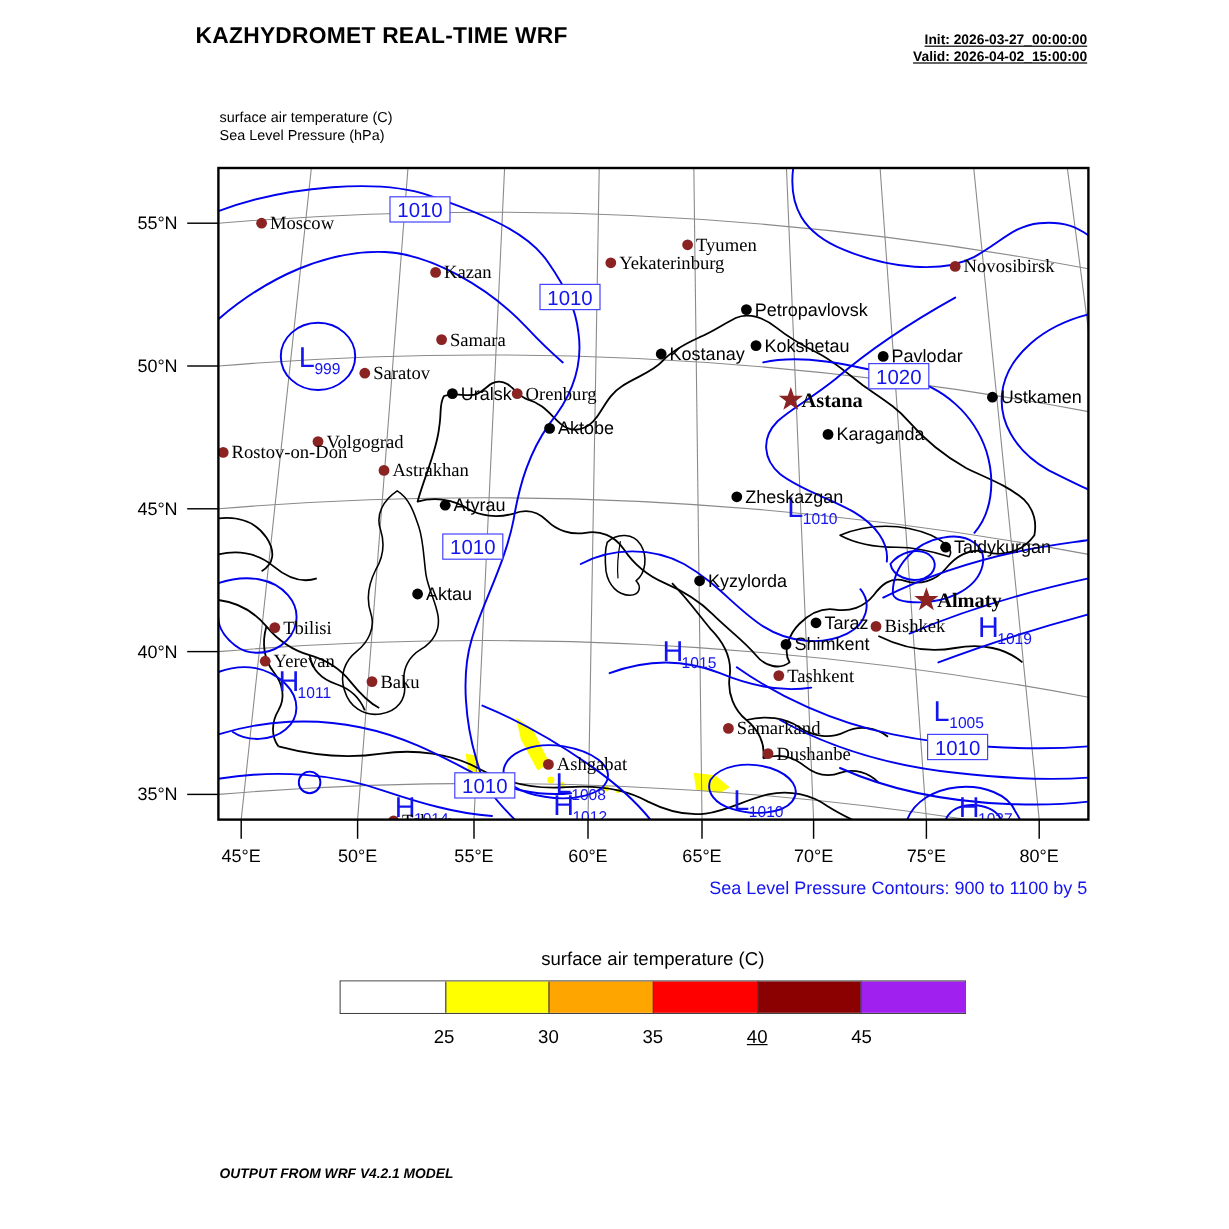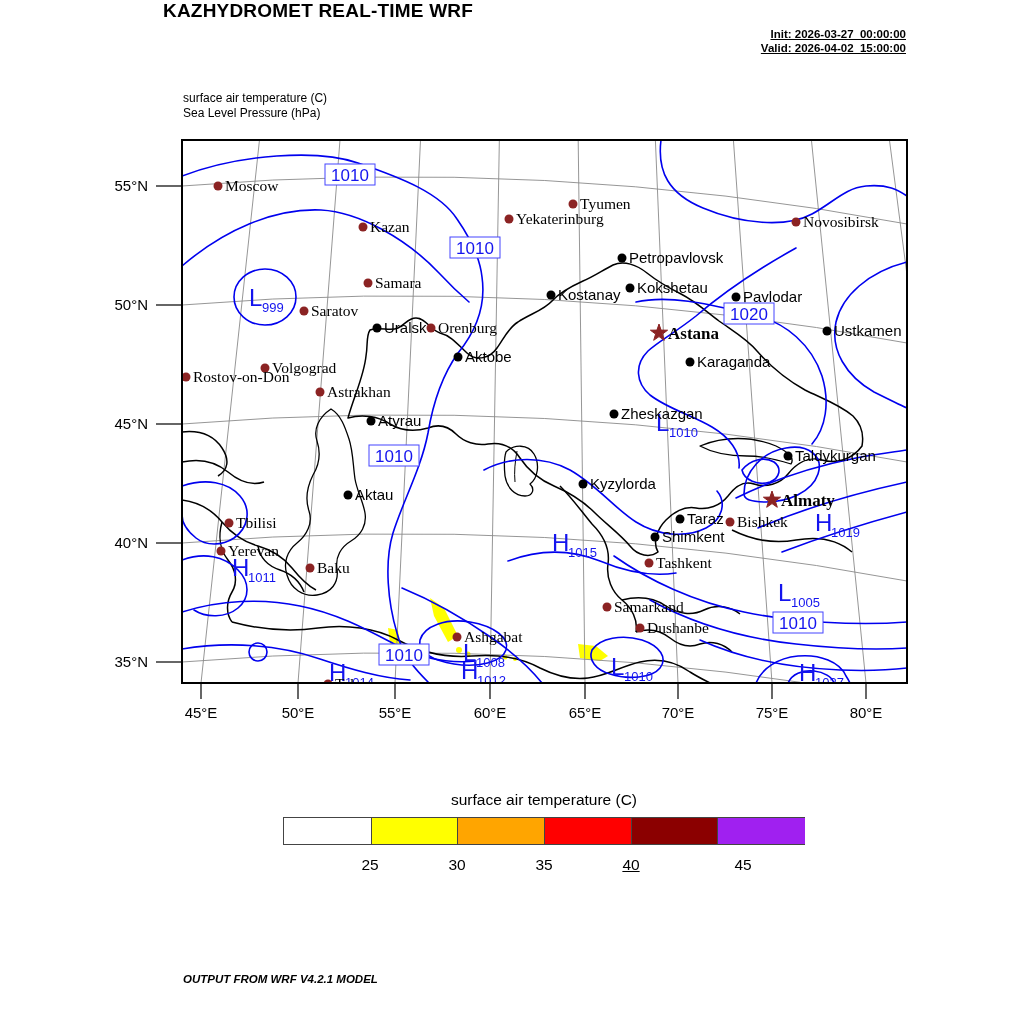--- a/index.html
+++ b/index.html
@@ -1,18 +1,18 @@
 <!DOCTYPE html>
 <html><head>
 <meta charset="utf-8">
 <style>
   html,body{margin:0;padding:0;background:#ffffff;}
   .page{position:relative;width:1024px;height:1024px;background:#ffffff;overflow:hidden;
         font-family:"Liberation Sans",sans-serif;color:#000;}
-  .hdr-title{position:absolute;left:163px;top:0;font-size:19px;font-weight:bold;letter-spacing:0.2px;}
+  .hdr-title{position:absolute;left:163px;top:20px;font-size:19px;font-weight:bold;letter-spacing:0.2px;}
   .hdr-times{position:absolute;right:118px;top:27px;text-align:right;font-size:11.5px;font-weight:bold;line-height:14px;text-decoration:underline;}
   .field-labels{position:absolute;left:183px;top:91px;font-size:12px;line-height:15px;}
   .pressure-note{position:absolute;right:118px;top:732px;font-size:15px;color:#1414ee;}
   #map-svg{position:absolute;left:0;top:0;}
   .cb-title{position:absolute;left:283px;top:791px;width:522px;text-align:center;font-size:15.5px;}
   #colorbar{position:absolute;left:283px;top:817px;width:522px;height:28px;border:1px solid #444;box-sizing:border-box;}
   #colorbar .seg{position:absolute;top:0;height:100%;}
   #cb-ticks{position:absolute;left:0;top:856px;width:1024px;height:20px;}
   #cb-ticks span{position:absolute;transform:translateX(-50%);font-size:15.5px;}
   .footer{position:absolute;left:183px;top:972px;font-size:11.5px;font-weight:bold;line-height:14px;font-style:italic;}
@@ -259,35 +259,36 @@
         <text x="585" y="718" text-anchor="middle" font-size="15" font-family="&quot;Liberation Sans&quot;,sans-serif" fill="#000">65°E</text>
         <line x1="678" y1="683" x2="678" y2="699" stroke="#000" stroke-width="1.2"></line>
         <text x="678" y="718" text-anchor="middle" font-size="15" font-family="&quot;Liberation Sans&quot;,sans-serif" fill="#000">70°E</text>
         <line x1="772" y1="683" x2="772" y2="699" stroke="#000" stroke-width="1.2"></line>
         <text x="772" y="718" text-anchor="middle" font-size="15" font-family="&quot;Liberation Sans&quot;,sans-serif" fill="#000">75°E</text>
         <line x1="866" y1="683" x2="866" y2="699" stroke="#000" stroke-width="1.2"></line>
         <text x="866" y="718" text-anchor="middle" font-size="15" font-family="&quot;Liberation Sans&quot;,sans-serif" fill="#000">80°E</text>
       </g>
   </svg>
 
+  <div class="pressure-note">Sea Level Pressure Contours: 900 to 1100 by 5</div>
 
   <div class="cb-title">surface air temperature  (C)</div>
   <div id="colorbar">
       <div class="seg" style="left: 0px; width: 86.6667px; background: rgb(255, 255, 255);"></div>
       <div class="seg" style="left: 86.6667px; width: 86.6667px; background: rgb(255, 255, 0); border-left: 1px solid rgb(68, 68, 68);"></div>
       <div class="seg" style="left: 173.333px; width: 86.6667px; background: rgb(255, 165, 0); border-left: 1px solid rgb(68, 68, 68);"></div>
       <div class="seg" style="left: 260px; width: 86.6667px; background: rgb(255, 0, 0); border-left: 1px solid rgb(68, 68, 68);"></div>
       <div class="seg" style="left: 346.667px; width: 86.6667px; background: rgb(139, 0, 0); border-left: 1px solid rgb(68, 68, 68);"></div>
       <div class="seg" style="left: 433.333px; width: 86.6667px; background: rgb(160, 32, 240); border-left: 1px solid rgb(68, 68, 68);"></div>
     </div>
   <div id="cb-ticks">
       <span style="left: 370px;">25</span>
       <span style="left: 457px;">30</span>
       <span style="left: 544px;">35</span>
       <span style="left: 631px; text-decoration: underline;">40</span>
-      <span style="left: 718px; margin-left: 25px;">45</span>
+      <span style="left: 718px;">45</span>
     </div>
 
   <div class="footer">
     <div>OUTPUT FROM WRF V4.2.1 MODEL</div>
   </div>
 
 </div>
 
 </body></html>

